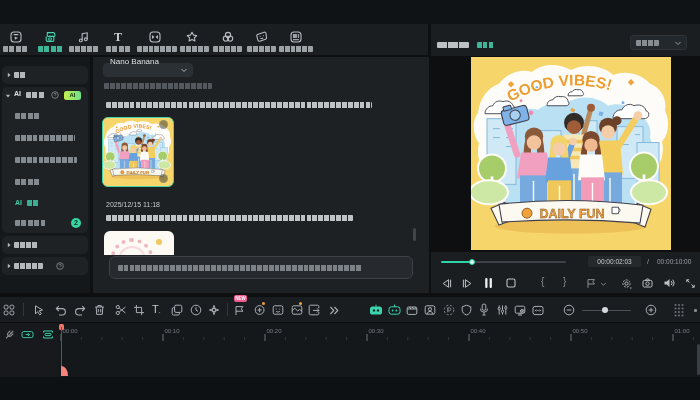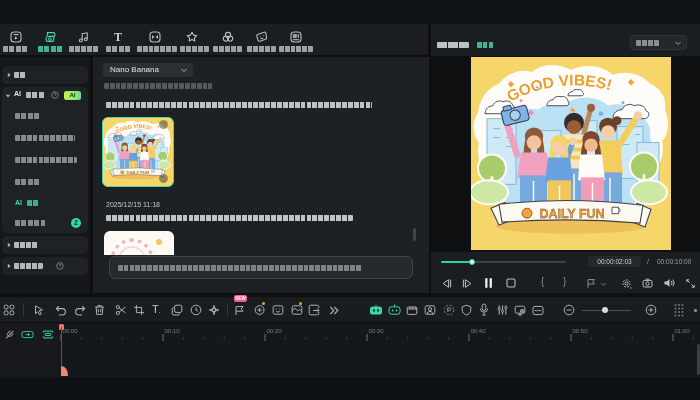--- a/index.html
+++ b/index.html
@@ -107,21 +107,21 @@
   <svg class="ic" style="left:6px;top:263px" width="6" height="6" viewBox="0 0 6 6" fill="#aeb4b8">
       <path d="M1.8.8L4.6 3 1.8 5.2z"></path>
     </svg>
   <div class="jp" style="left:14px;top:263px;width:29px;background:repeating-linear-gradient(90deg,#d5d9db 0 4.8px,rgba(0,0,0,0) 4.8px 6px)"></div>
   <svg class="ic" style="left:56px;top:262px" width="8" height="8" viewBox="0 0 8 8" fill="none" stroke="#8a9094" stroke-width=".8">
       <circle cx="4" cy="4" r="3.3"></circle>
       <path d="M2.9 3.2c.2-1.4 2.2-1.3 2.2 0 0 .8-1.1.7-1.1 1.6M4 6v.2"></path>
     </svg>
   <div class="abs" id="midpanel" style="left:93px;top:57px;width:336px;height:236px;background:#1d2124"></div>
   <div class="abs" style="left:103px;top:63px;width:90px;height:14px;background:#2b3034;border-radius:4px"></div>
-  <div class="abs" style="left:110px;top:66px;width:70px;height:8px;color:#dfe2e4;font:8px 'Liberation Sans',sans-serif;line-height:8px">Nano Banana</div>
+  <div class="abs" style="left:110px;top:58px;width:70px;height:8px;color:#dfe2e4;font:8px 'Liberation Sans',sans-serif;line-height:8px">Nano Banana</div>
   <svg class="ic" style="left:180px;top:66px" width="8" height="8" viewBox="0 0 8 8" fill="none" stroke="#a9afb4" stroke-width="1">
       <path d="M1.5 3l2.5 2.5L6.5 3"></path>
     </svg>
   <div class="jp" style="left:104px;top:83px;width:108px;background:repeating-linear-gradient(90deg,#5f656a 0 4.7px,rgba(0,0,0,0) 4.7px 5.8px)"></div>
   <div class="jp" style="left:106px;top:102px;width:266px;background:repeating-linear-gradient(90deg,#e3e6e8 0 4.8px,rgba(0,0,0,0) 4.8px 5.9px)"></div>
   <div class="abs" id="thumb1" style="left:102px;top:117px;width:72px;height:70px;border:1.5px solid #49d3ae;border-radius:6px;background:#f6d56b;overflow:hidden">
       <svg style="display:block" width="69" height="67" viewBox="0 0 200 194" preserveAspectRatio="none">
         <use href="#illo"></use>
       </svg>
     </div>

